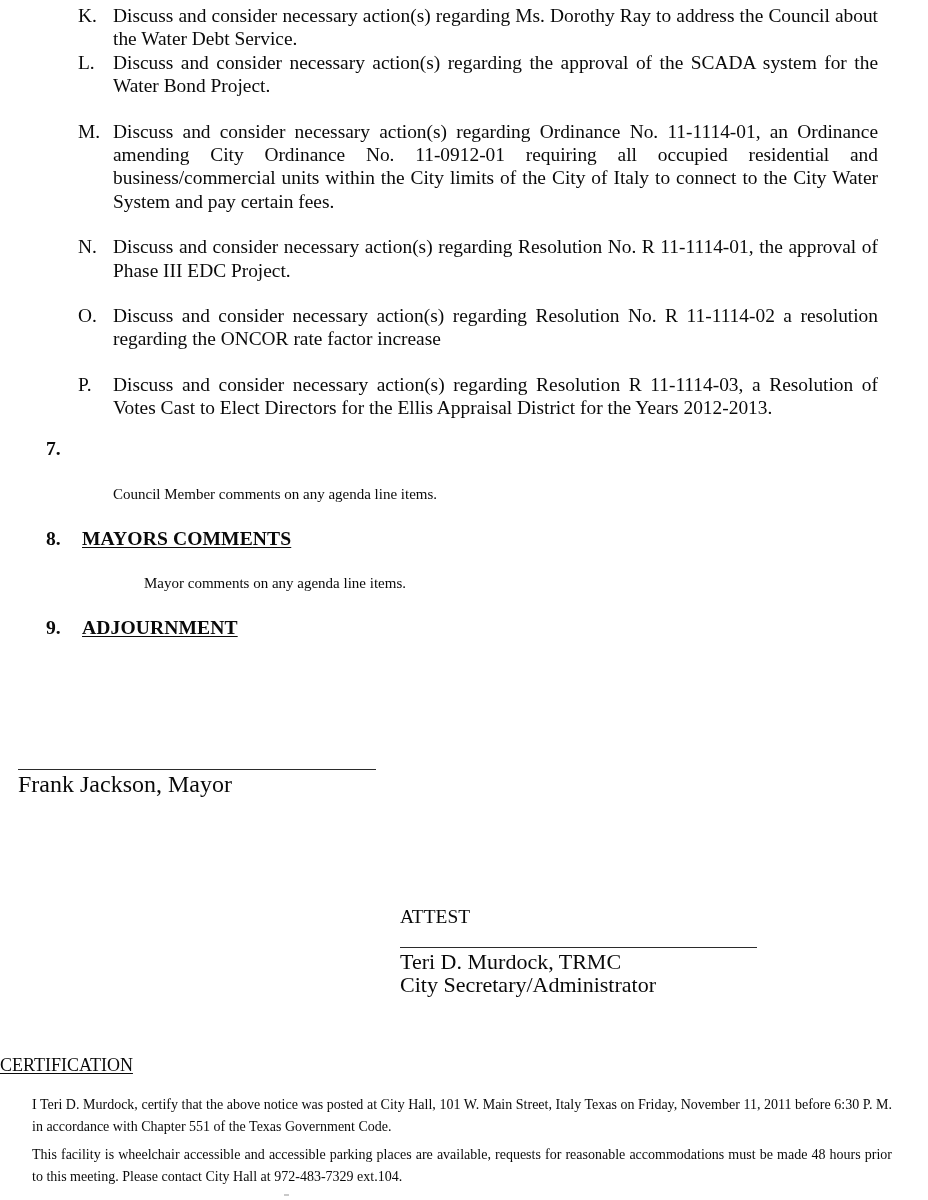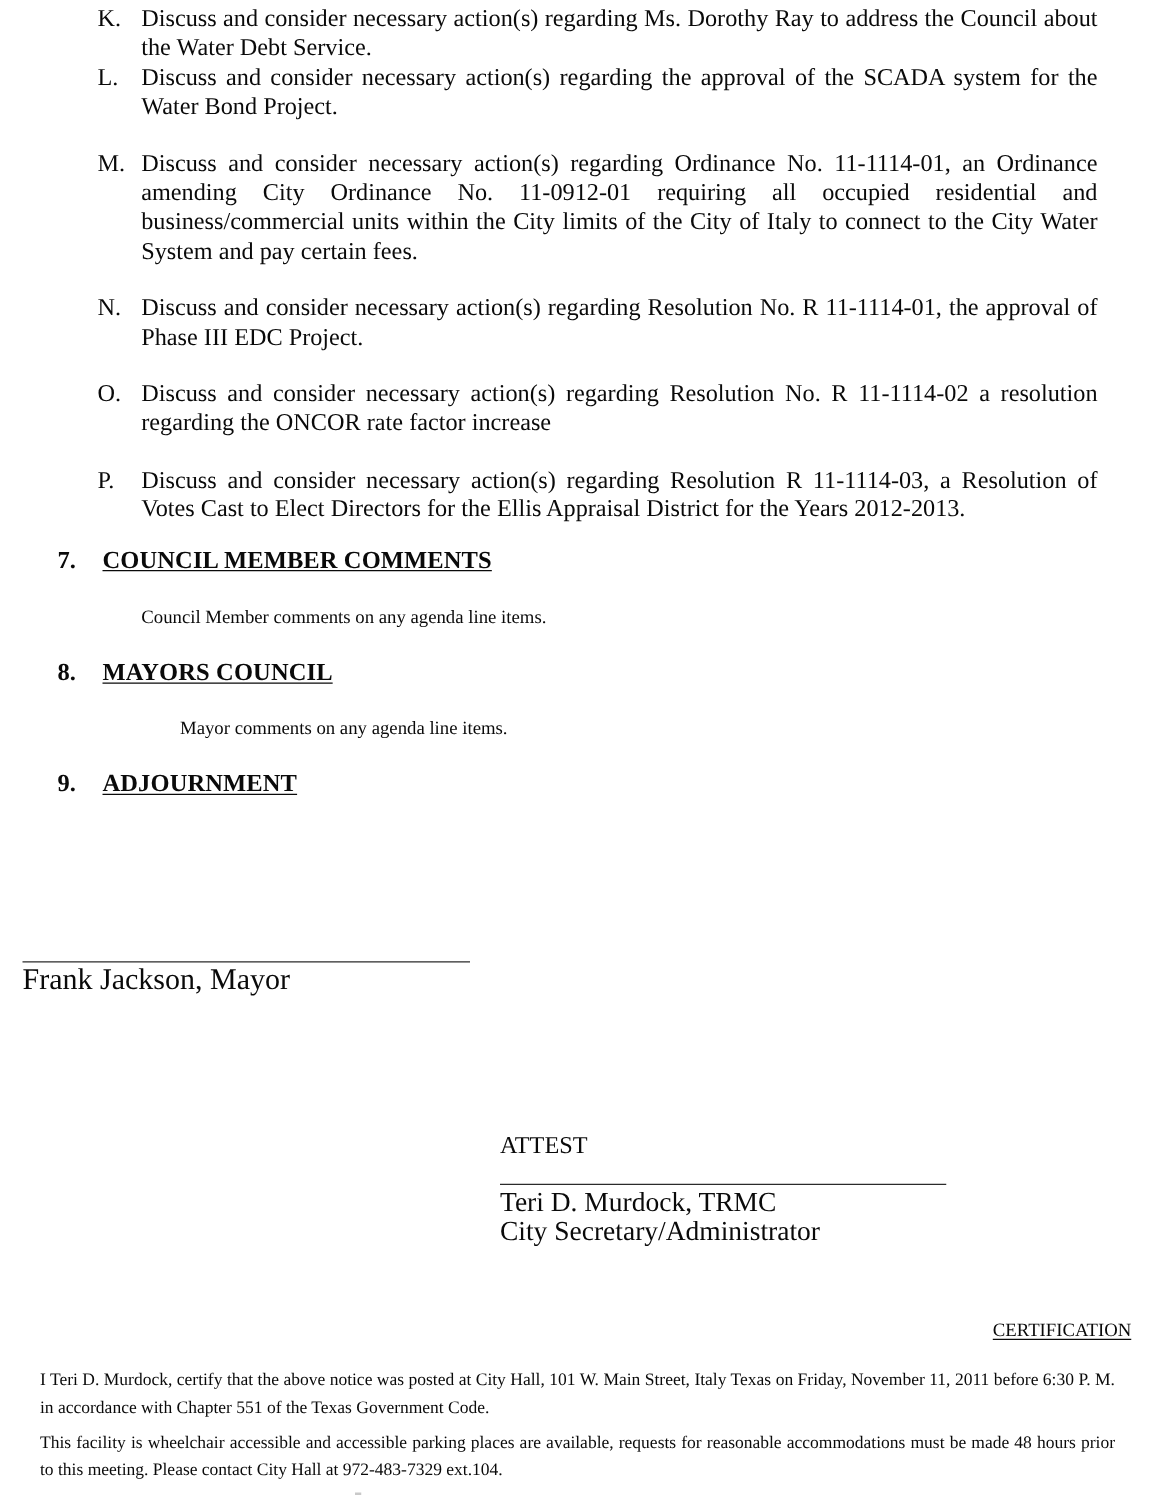--- a/index.html
+++ b/index.html
@@ -128,22 +128,22 @@
     font-size: 22px;
     line-height: 22.5px;
   }
 
   
   #cert-heading {
     position: absolute;
     left: 0;
     top: 1055px;
     width: 905px;
-    text-align: right;
-    font-size: 15px;
+    text-align: left;
+    font-size: 18px;
     line-height: 21px;
   }
   #cert-heading span {
     text-decoration: underline;
     text-underline-offset: 2px;
   }
   .cert-para {
     position: absolute;
     left: 32px;
     width: 860px;
@@ -199,27 +199,26 @@
 
     <div class="agenda-item gap-before">
       <div class="marker">P.</div>
       <div class="body">Discuss and consider necessary action(s) regarding Resolution R 11-1114-03, a Resolution of Votes Cast to Elect Directors for the Ellis Appraisal District for the Years 2012-2013.</div>
     </div>
 
   </div>
 
   <div class="section" id="sec7">
     <span class="num">7.</span>
-    <span class="heading">COUNCIL MEMBER COMMENTS</span>
   </div>
   <div class="section-body" id="sec7body">Council Member comments on any agenda line items.</div>
 
   <div class="section" id="sec8">
     <span class="num">8.</span>
-    <span class="heading">MAYORS COUNCIL</span>
+    <span class="heading">MAYORS COMMENTS</span>
   </div>
   <div class="section-body" id="sec8body">Mayor comments on any agenda line items.</div>
 
   <div class="section" id="sec9">
     <span class="num">9.</span>
     <span class="heading">ADJOURNMENT</span>
   </div>
 
   <div class="sign-line" id="mayor-rule"></div>
   <div id="mayor-name">Frank Jackson, Mayor</div>

